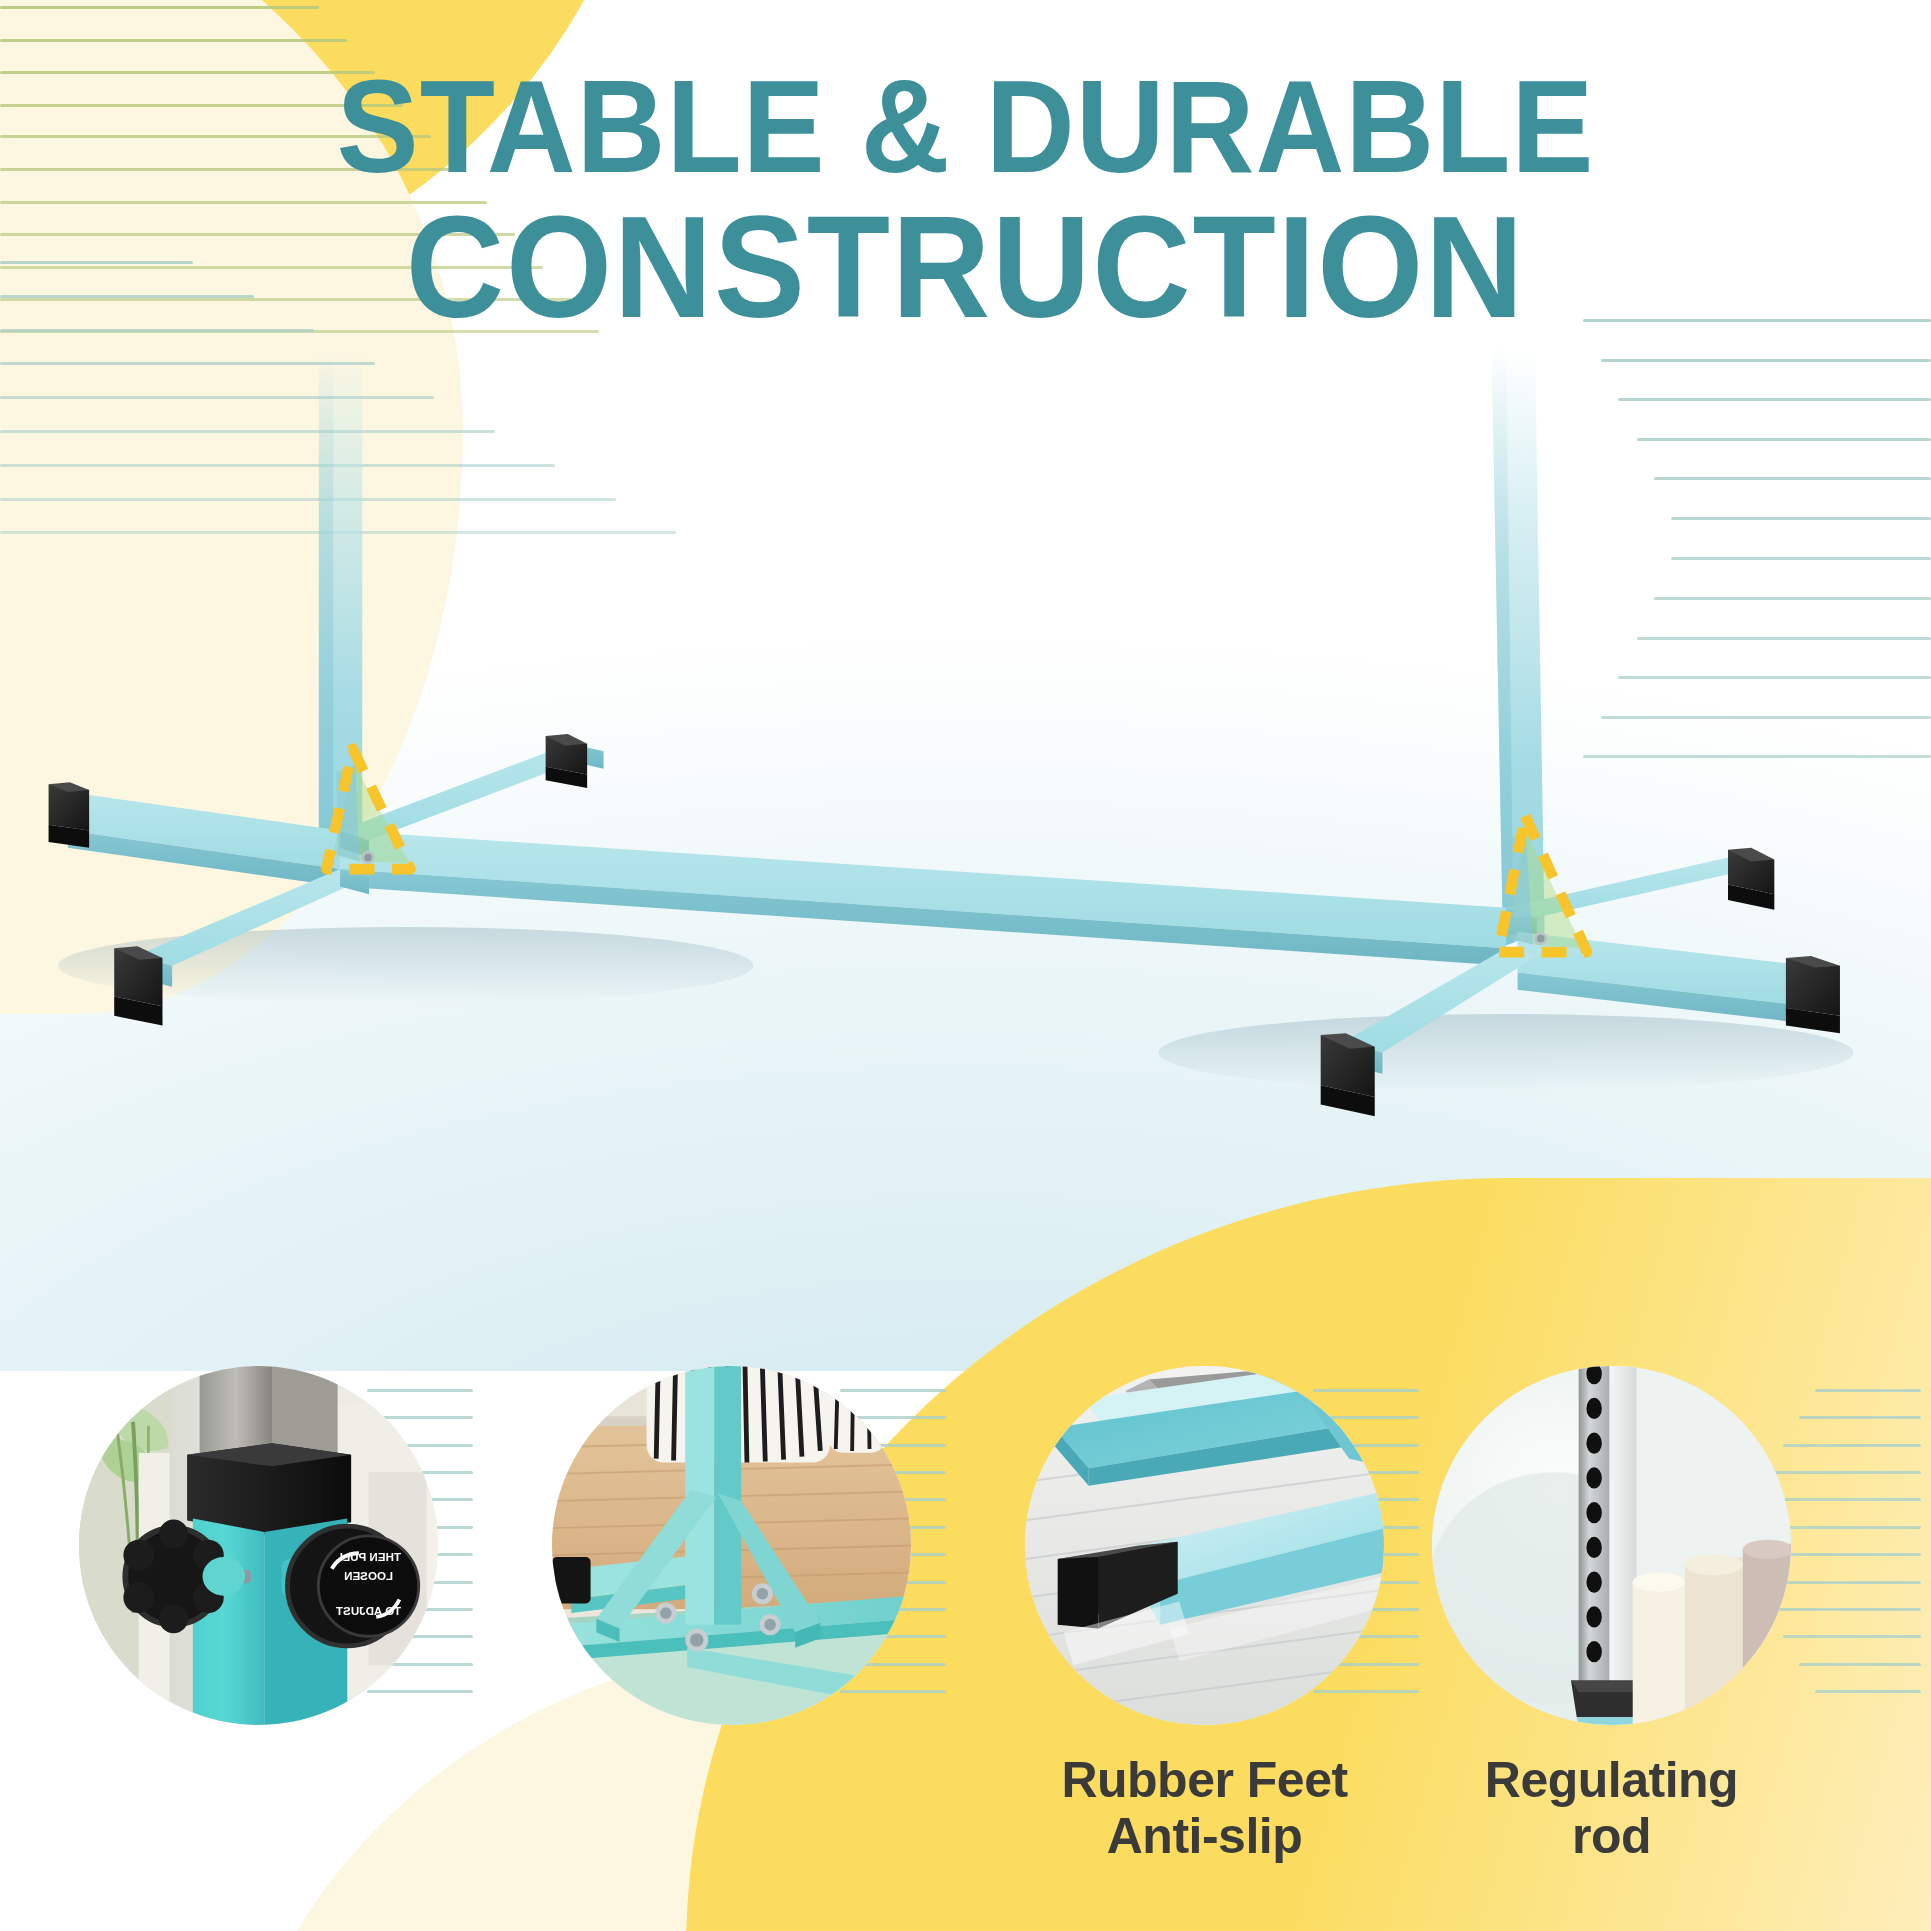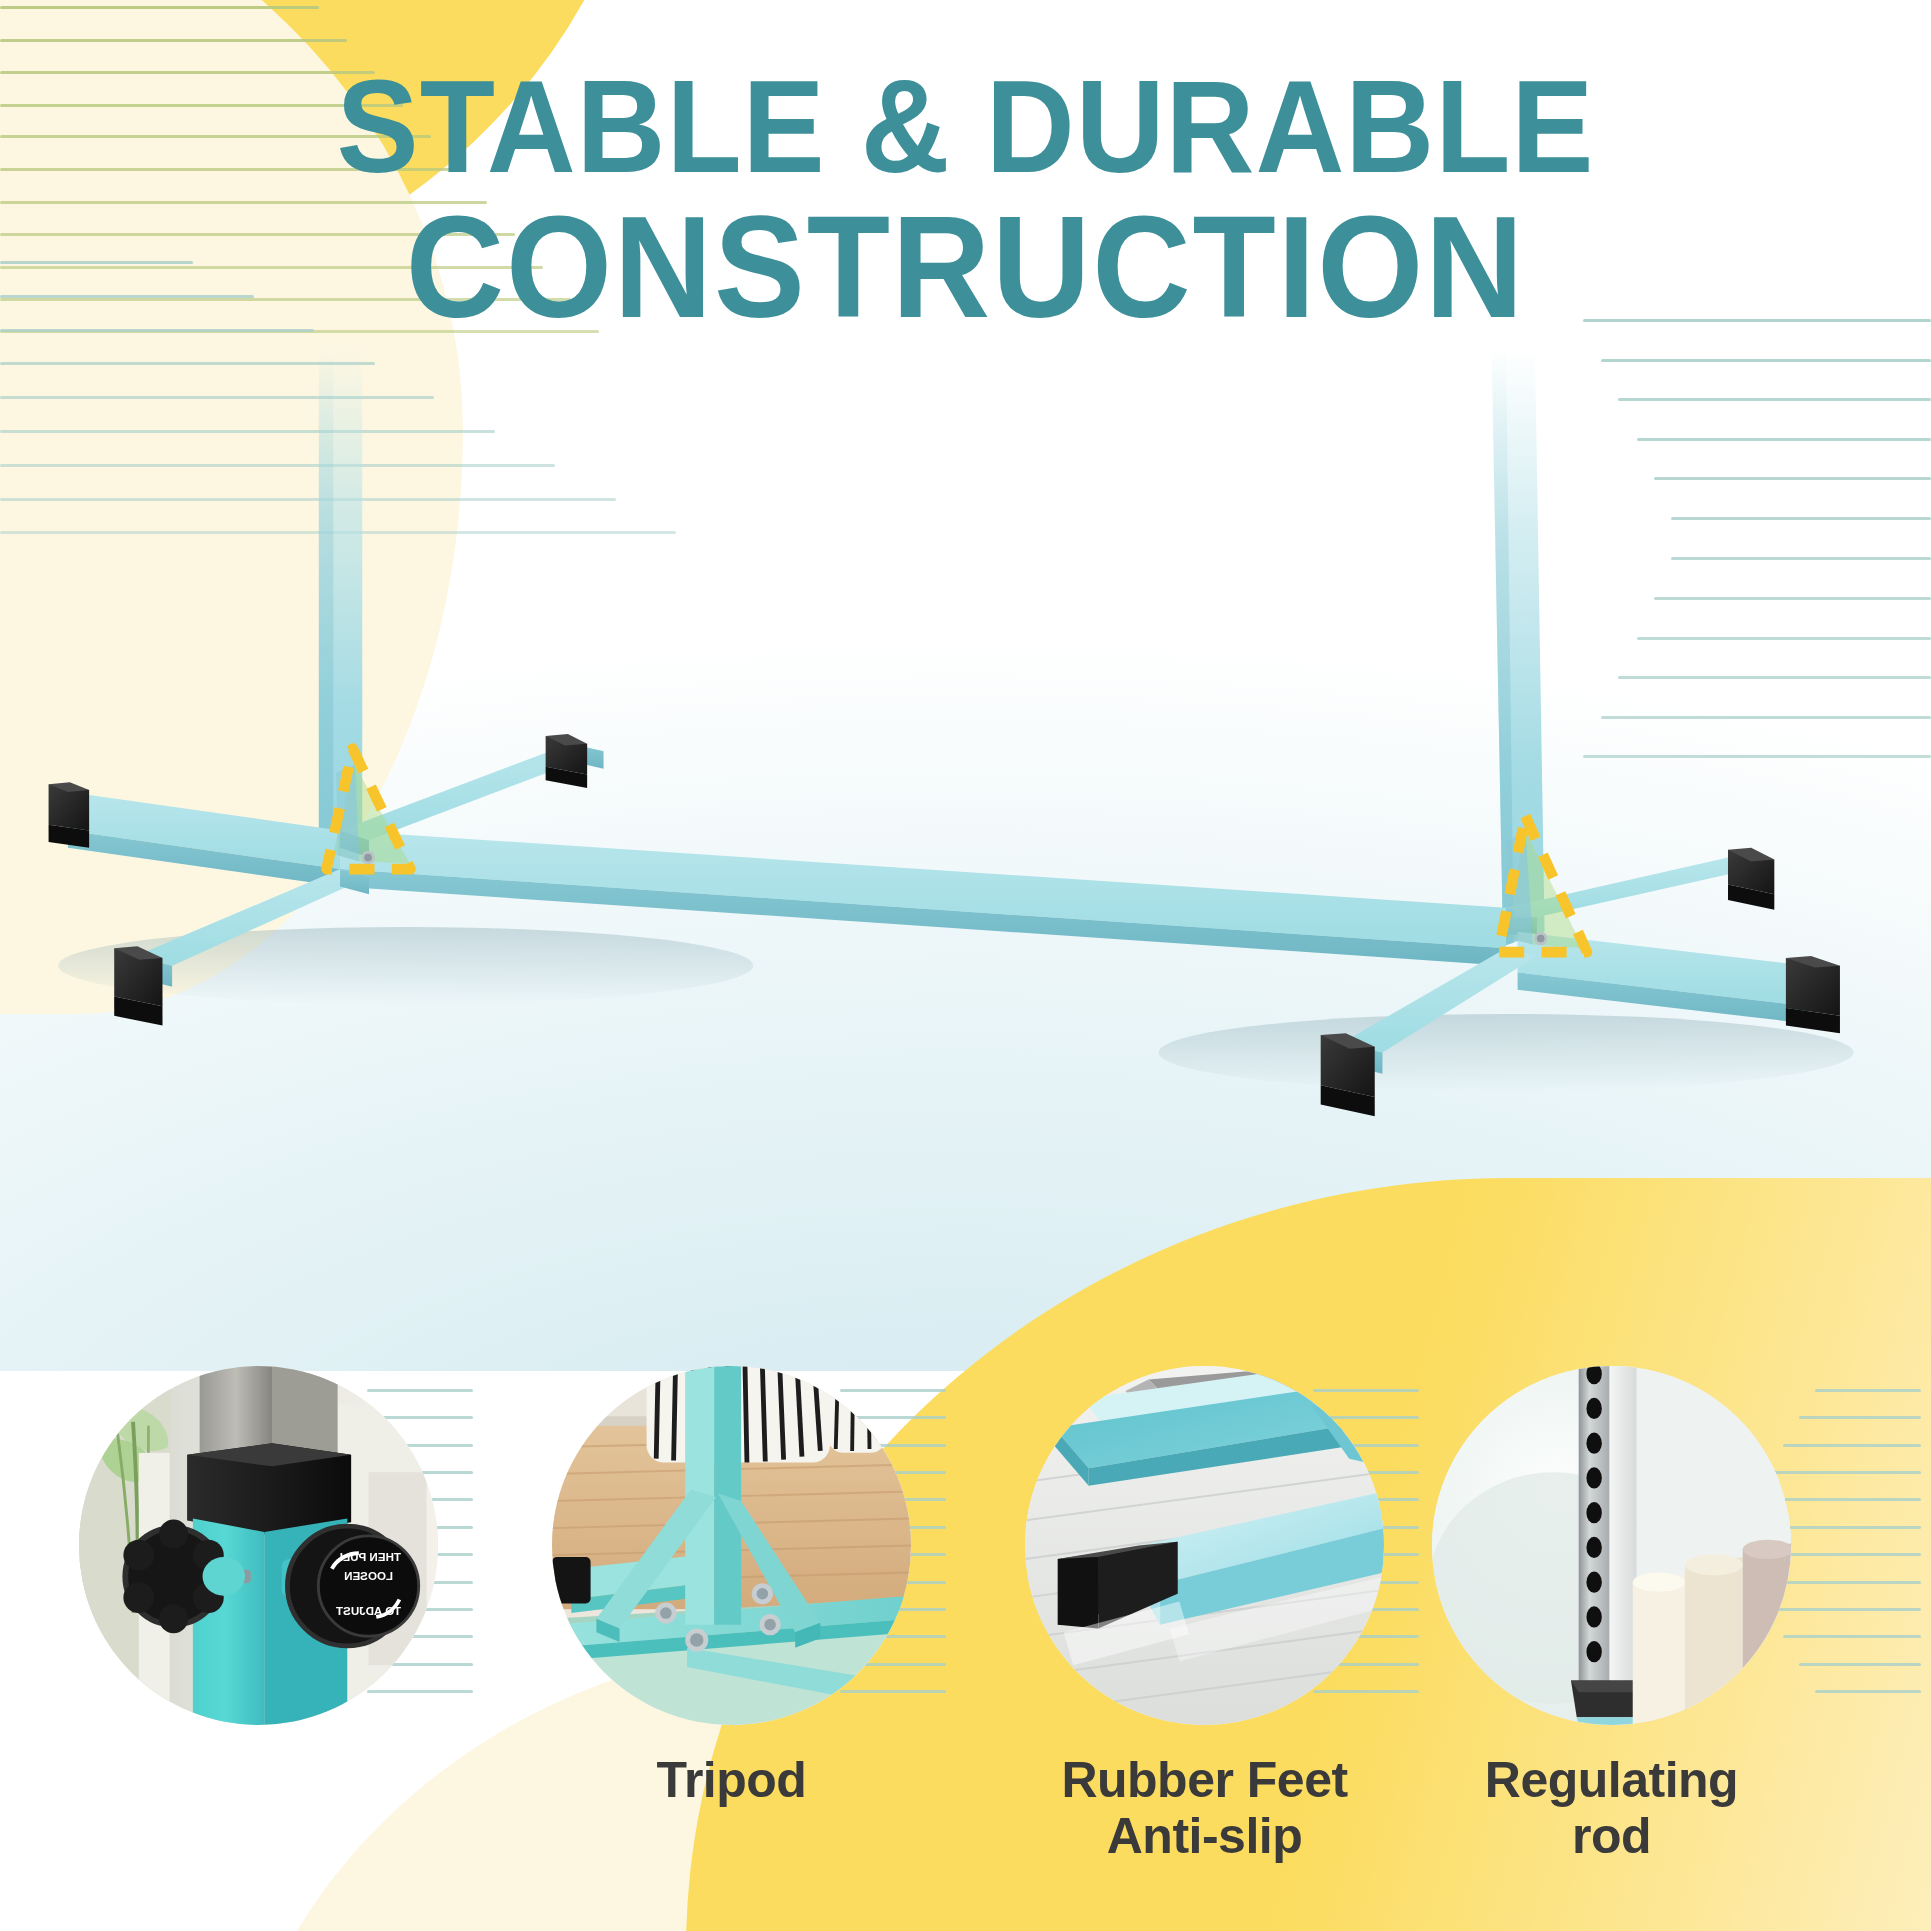--- a/index.html
+++ b/index.html
@@ -481,21 +481,20 @@
             <circle cx="118" cy="256" r="6" fill="#93a1a8"></circle>
           <circle cx="218" cy="236" r="11" fill="#c7ced2"></circle>
             <circle cx="218" cy="236" r="6" fill="#93a1a8"></circle>
           <circle cx="150" cy="284" r="12" fill="#c7ced2"></circle>
             <circle cx="150" cy="284" r="7" fill="#93a1a8"></circle>
           <circle cx="226" cy="268" r="11" fill="#c7ced2"></circle>
             <circle cx="226" cy="268" r="6" fill="#93a1a8"></circle>
         </svg>
       </div>
       <div class="fcaption">
-        <span class="cl">Tripod</span>
       </div>
     </div>
 
     <div class="feature f3">
       <div class="circle">
         <svg viewBox="0 0 372 372" xmlns="http://www.w3.org/2000/svg">
           <defs>
             <linearGradient id="r3floor" x1="0" y1="0" x2="0" y2="1">
               <stop offset="0" stop-color="#f2f3f1"></stop>
                 <stop offset="1" stop-color="#dcdedc"></stop>

